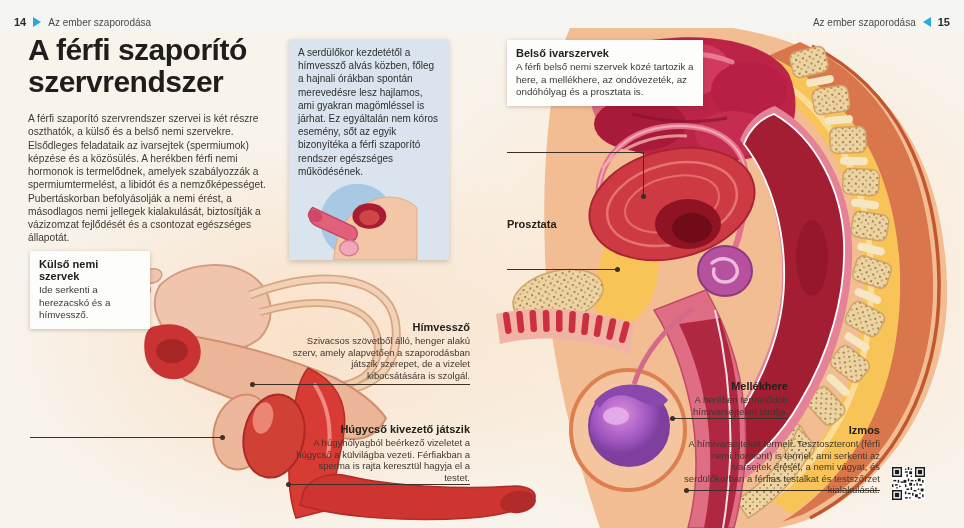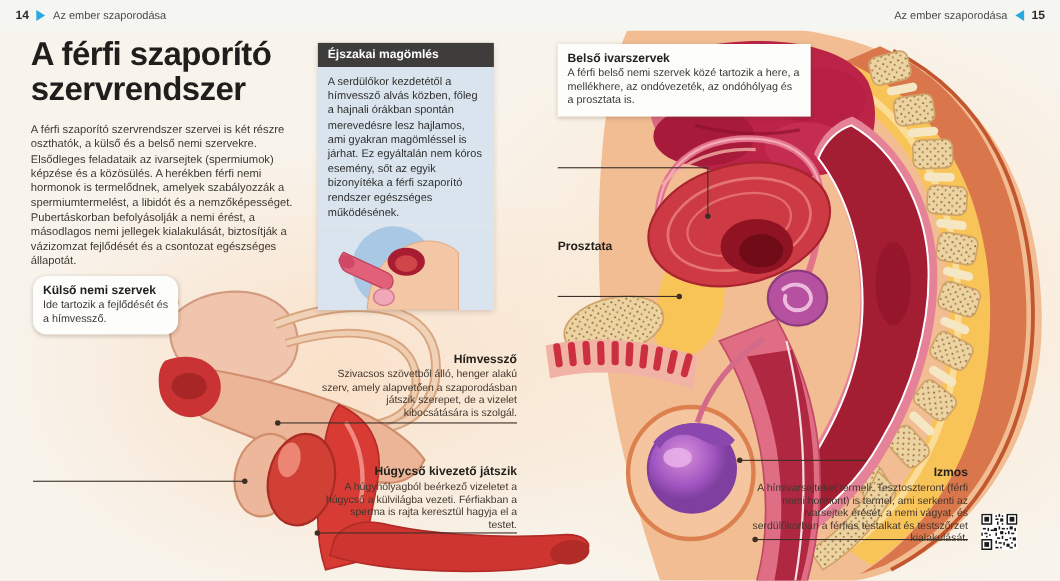--- a/index.html
+++ b/index.html
@@ -6,41 +6,41 @@
   *{box-sizing:border-box;}
   .spread{
     position:relative;width:964px;height:528px;margin:0 auto;overflow:hidden;
     font-family:"Liberation Sans",sans-serif;color:#2e2a25;
     background:
       radial-gradient(ellipse 430px 300px at 300px 340px, rgba(250,222,196,.9) 0%, rgba(250,222,196,0) 70%),
       radial-gradient(ellipse 520px 400px at 720px 280px, rgba(252,226,200,.9) 0%, rgba(252,226,200,0) 72%),
       #f8f4ec;
   }
   .hdr{position:absolute;top:0;left:0;right:0;height:28px;background:#f5f5f2;
-       display:flex;align-items:center;justify-content:space-between;padding:0 14px;
+       display:flex;align-items:flex-start;justify-content:space-between;padding:16px 14px;
        font-size:10px;color:#4a4a48;}
   .hdr .grp{display:flex;align-items:center;gap:7px;}
   .pgnum{font-weight:bold;font-size:11px;color:#2b2b29;}
   .tri-r{width:0;height:0;border-left:8px solid #29a9e0;border-top:5px solid transparent;border-bottom:5px solid transparent;}
   .tri-l{width:0;height:0;border-right:8px solid #29a9e0;border-top:5px solid transparent;border-bottom:5px solid transparent;}
   h1.title{position:absolute;left:28px;top:34px;width:258px;margin:0;
      font-size:30px;line-height:1.07;font-weight:700;letter-spacing:-.5px;color:#201e1c;}
   .intro{position:absolute;left:28px;top:112px;width:242px;
      font-size:10.2px;line-height:1.3;color:#3d3933;}
   
   .nbox{position:absolute;left:289px;top:39px;width:160px;box-shadow:0 2px 5px rgba(90,60,40,.25);}
   .nbox .nb-h{background:#3e3d3c;color:#ffffff;font-weight:bold;font-size:11px;padding:5px 9px;}
   .nbox .nb-b{background:#d9e4ee;color:#2f2f2d;font-size:10px;line-height:1.32;padding:7px 9px 4px;}
   .nbox .nb-i{background:#d9e4ee;height:78px;overflow:hidden;}
   
   .card{position:absolute;background:#fdfdfb;box-shadow:0 1px 4px rgba(80,50,30,.28);padding:7px 9px;}
   .card h4{margin:0 0 2px;font-size:11px;color:#222120;}
   .card p{margin:0;font-size:9.8px;line-height:1.28;color:#3d3933;}
-  .card.kulso{left:30px;top:251px;width:132px;border-radius:12px;}
-  .card.belso{left:507px;top:40px;width:230px;}
+  .card.kulso{left:30px;top:251px;width:120px;}
+  .card.belso{left:507px;top:40px;width:196px;}
   
   .lbl{position:absolute;}
   .lbl h4{margin:0 0 2px;font-size:11px;color:#24201c;}
   .lbl p{margin:0;font-size:9.5px;line-height:1.22;color:#41372e;}
   .lbl.ra{text-align:right;}
   .lbl-herezacsko{left:30px;top:358px;width:152px;}
   .lbl-himvesszo{left:292px;top:321px;width:178px;}
   .lbl-hugycso{left:292px;top:423px;width:178px;}
   .lbl-ondovezetek{left:507px;top:102px;width:156px;}
   .lbl-prosztata{left:507px;top:218px;width:92px;}
@@ -213,56 +213,59 @@
     </g>
 
     <path d="M210,255 C250,268 320,272 380,268 C415,265 438,258 444,250 C448,243 440,236 425,236 C370,240 300,236 258,226 C236,221 220,230 214,240 Z" fill="#cf3530" stroke="#b12b28" stroke-width="1.5"></path>
     <ellipse cx="428" cy="252" rx="18" ry="11" fill="#b12b28" transform="rotate(-8 428 252)"></ellipse>
   </svg>
 
   <h1 class="title">A férfi szaporító szervrendszer</h1>
   <div class="intro">A férfi szaporító szervrendszer szervei is két részre oszthatók, a külső és a belső nemi szervekre. Elsődleges feladataik az ivarsejtek (spermiumok) képzése és a közösülés. A herékben férfi nemi hormonok is termelődnek, amelyek szabályozzák a spermiumtermelést, a libidót és a nemzőképességet. Pubertáskorban befolyásolják a nemi érést, a másodlagos nemi jellegek kialakulását, biztosítják a vázizomzat fejlődését és a csontozat egészséges állapotát.</div>
 
   <div class="nbox">
-    <div class="nb-h">Éjszakai magömlés</div>
     <div class="nb-b">A serdülőkor kezdetétől a hímvessző alvás közben, főleg a hajnali órákban spontán merevedésre lesz hajlamos, ami gyakran magömléssel is járhat. Ez egyáltalán nem kóros esemény, sőt az egyik bizonyítéka a férfi szaporító rendszer egészséges működésének.</div>
     <div class="nb-i">
       <svg width="142" height="78" viewBox="0 0 142 92">
         <circle cx="68" cy="46" r="44" fill="#a9c8e4"></circle>
         <path d="M40,92 C42,60 55,35 85,22 C105,14 125,18 138,30 L138,92 Z" fill="#f3c6a6" stroke="#e0a67e" stroke-width="1"></path>
         <ellipse cx="82" cy="40" rx="20" ry="15" fill="#a81d32"></ellipse>
         <ellipse cx="82" cy="42" rx="12" ry="9" fill="#d04548"></ellipse>
         <path d="M15,30 L62,52 C70,56 70,68 60,70 L20,52 C10,48 8,36 15,30 Z" fill="#e2607a" stroke="#c24560" stroke-width="1.5"></path>
         <ellipse cx="18" cy="40" rx="9" ry="7" fill="#cf4868" transform="rotate(25 18 40)"></ellipse>
         <ellipse cx="58" cy="78" rx="11" ry="9" fill="#f0a8b8" stroke="#d27890" stroke-width="1.5"></ellipse>
       </svg>
     </div>
   </div>
 
   <div class="card kulso">
     <h4>Külső nemi szervek</h4>
-    <p>Ide tartozik a fejlődését és a hímvessző.</p>
+    <p>Ide serkenti a herezacskó és a hímvessző.</p>
   </div>
 
   <div class="lbl ra lbl-himvesszo">
     <h4>Hímvessző</h4>
     <p>Szivacsos szövetből álló, henger alakú szerv, amely alapvetően a szaporodásban játszik szerepet, de a vizelet kibocsátására is szolgál.</p>
   </div>
   <div class="lbl ra lbl-hugycso">
     <h4>Húgycső kivezető játszik</h4>
     <p>A húgyhólyagból beérkező vizeletet a húgycső a külvilágba vezeti. Férfiakban a sperma is rajta keresztül hagyja el a testet.</p>
   </div>
 
   <div class="card belso">
     <h4>Belső ivarszervek</h4>
     <p>A férfi belső nemi szervek közé tartozik a here, a mellékhere, az ondóvezeték, az ondóhólyag és a prosztata is.</p>
   </div>
 
   <div class="lbl lbl-prosztata">
     <h4>Prosztata</h4>
+  </div>
+  <div class="lbl ra lbl-mellekhere">
+    <h4>Mellékhere</h4>
+    <p>A herében termelődött hímivarsejteket tárolja.</p>
   </div>
   <div class="lbl ra lbl-here">
     <h4>Izmos</h4>
     <p>A hímivarsejteket termeli. Tesztoszteront (férfi nemi hormont) is termel, ami serkenti az ivarsejtek érését, a nemi vágyat, és serdülőkorban a férfias testalkat és testszőrzet kialakulását.</p>
   </div>
 
   <div class="pl" style="left:30px;top:437px;width:192px;"></div>
   <div class="pd" style="left:220px;top:435px;"></div>
 
   <div class="pl" style="left:252px;top:384px;width:218px;"></div>

